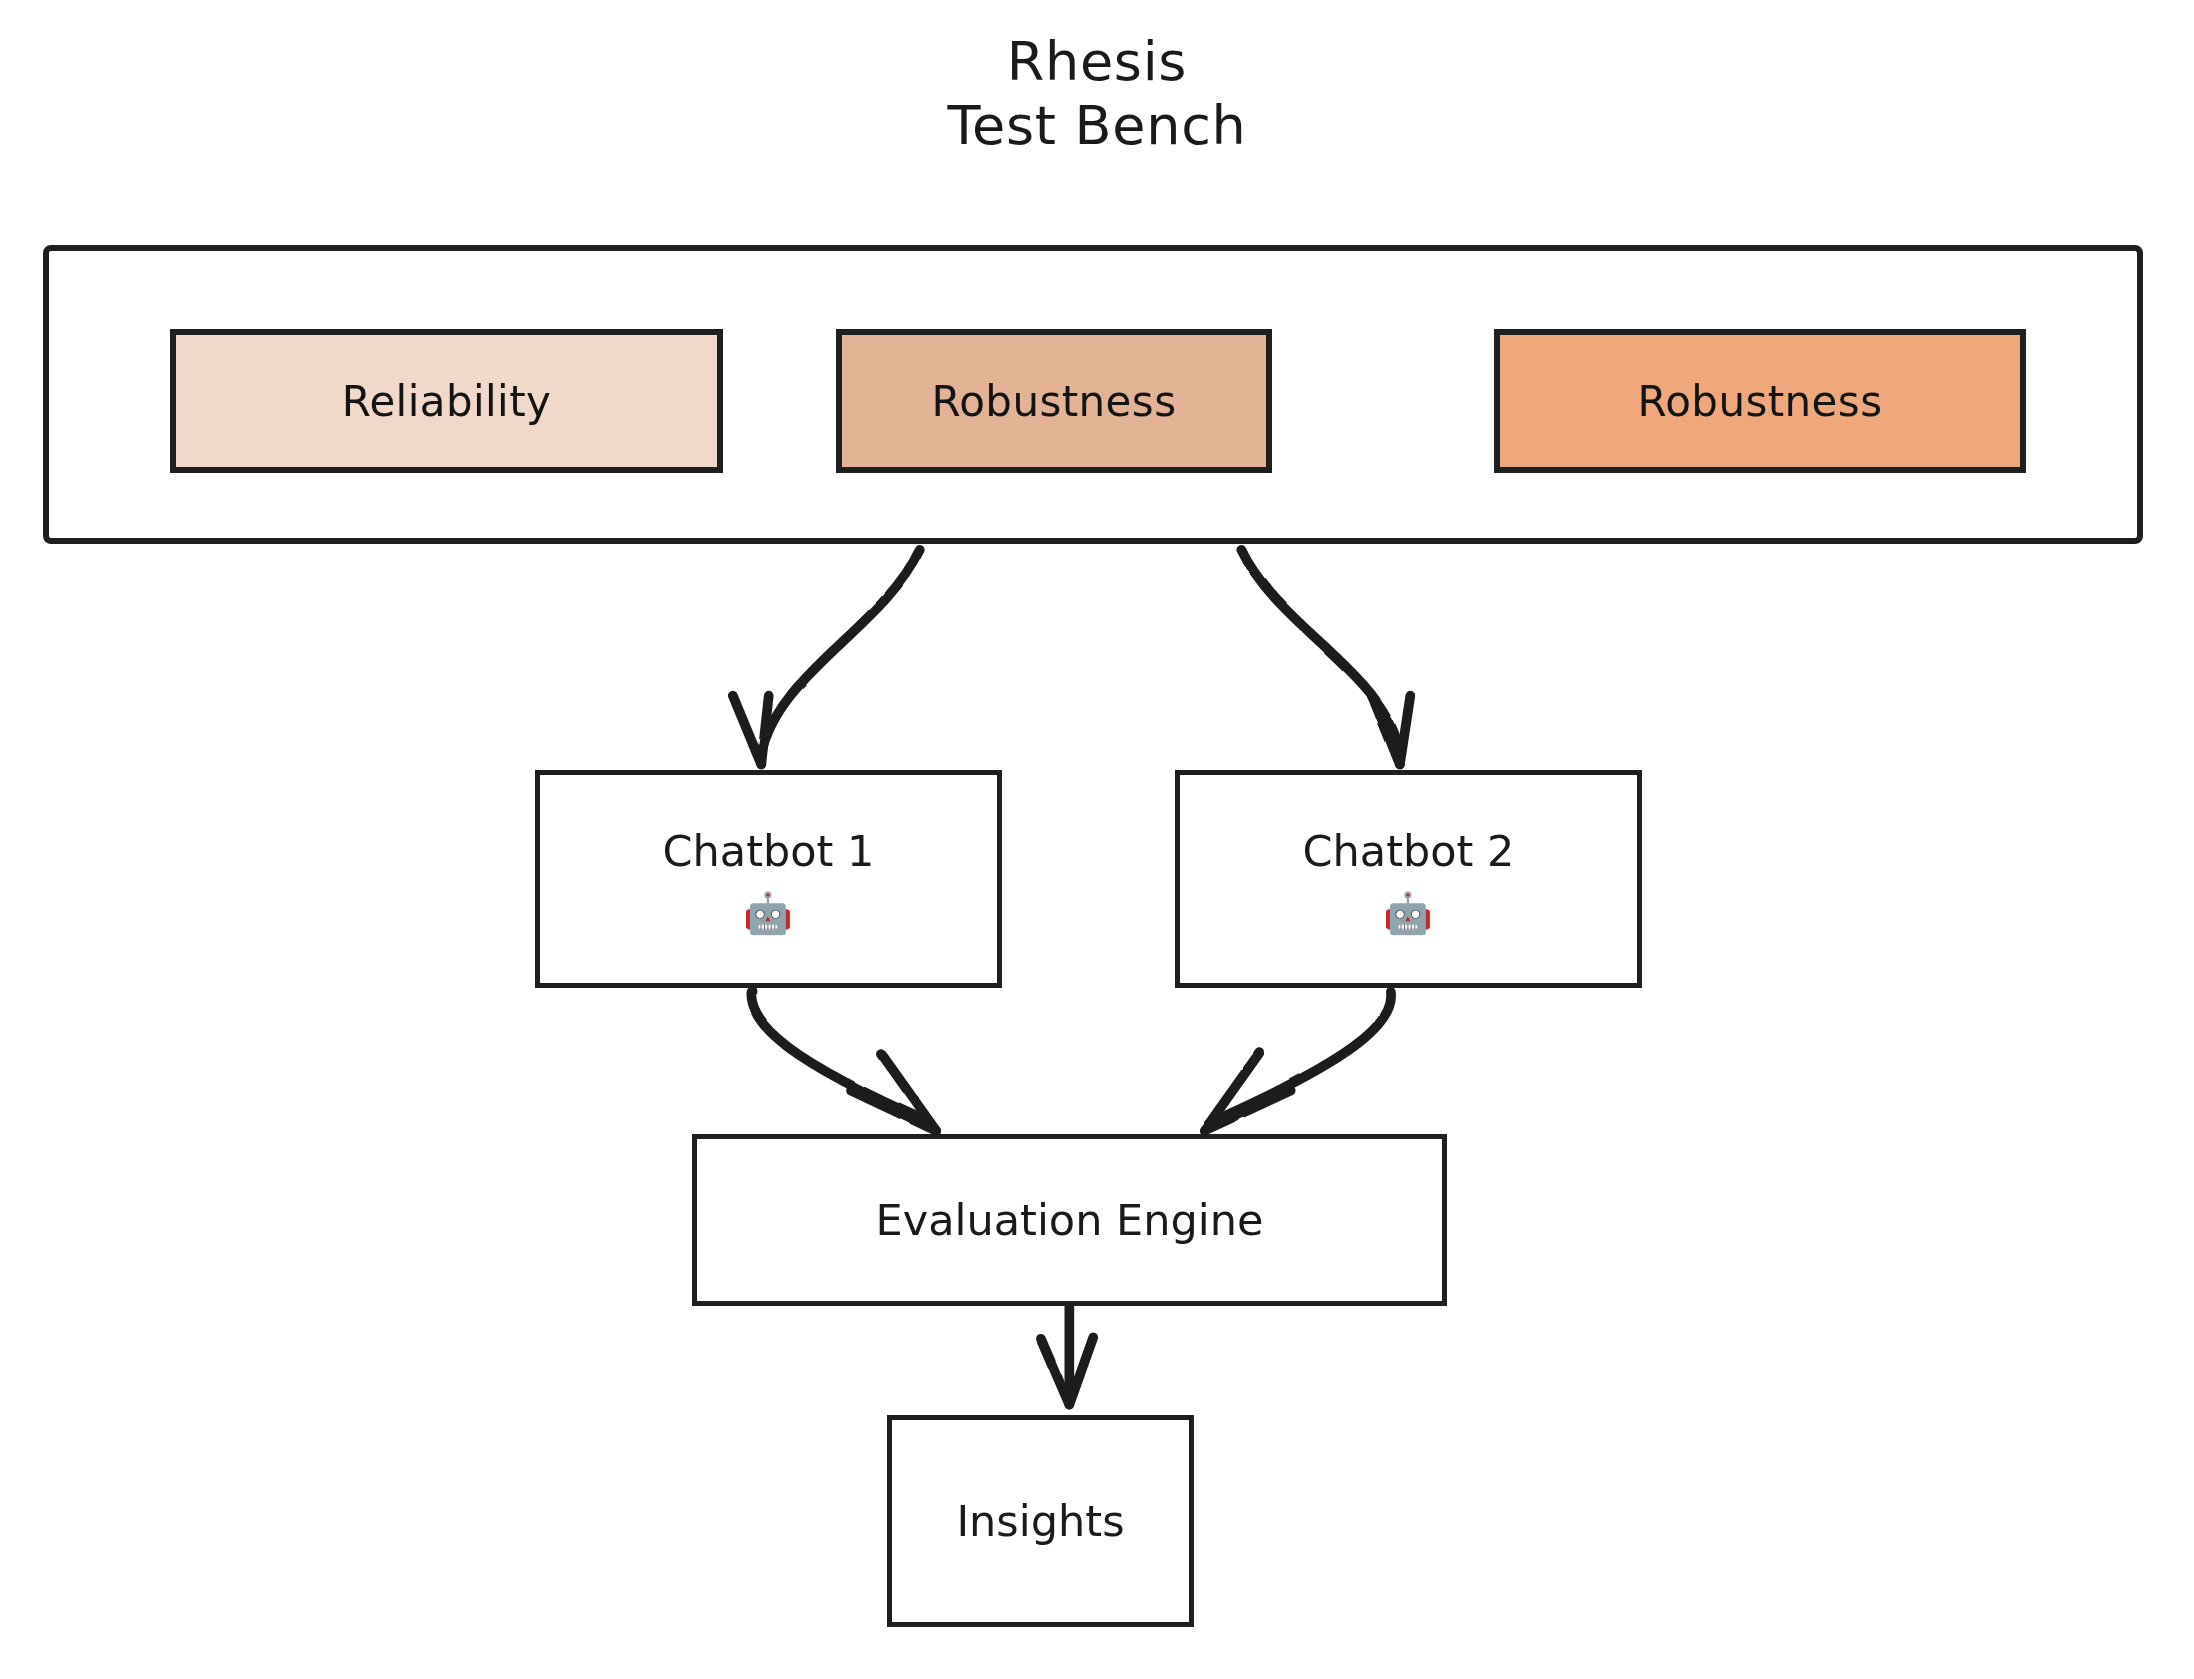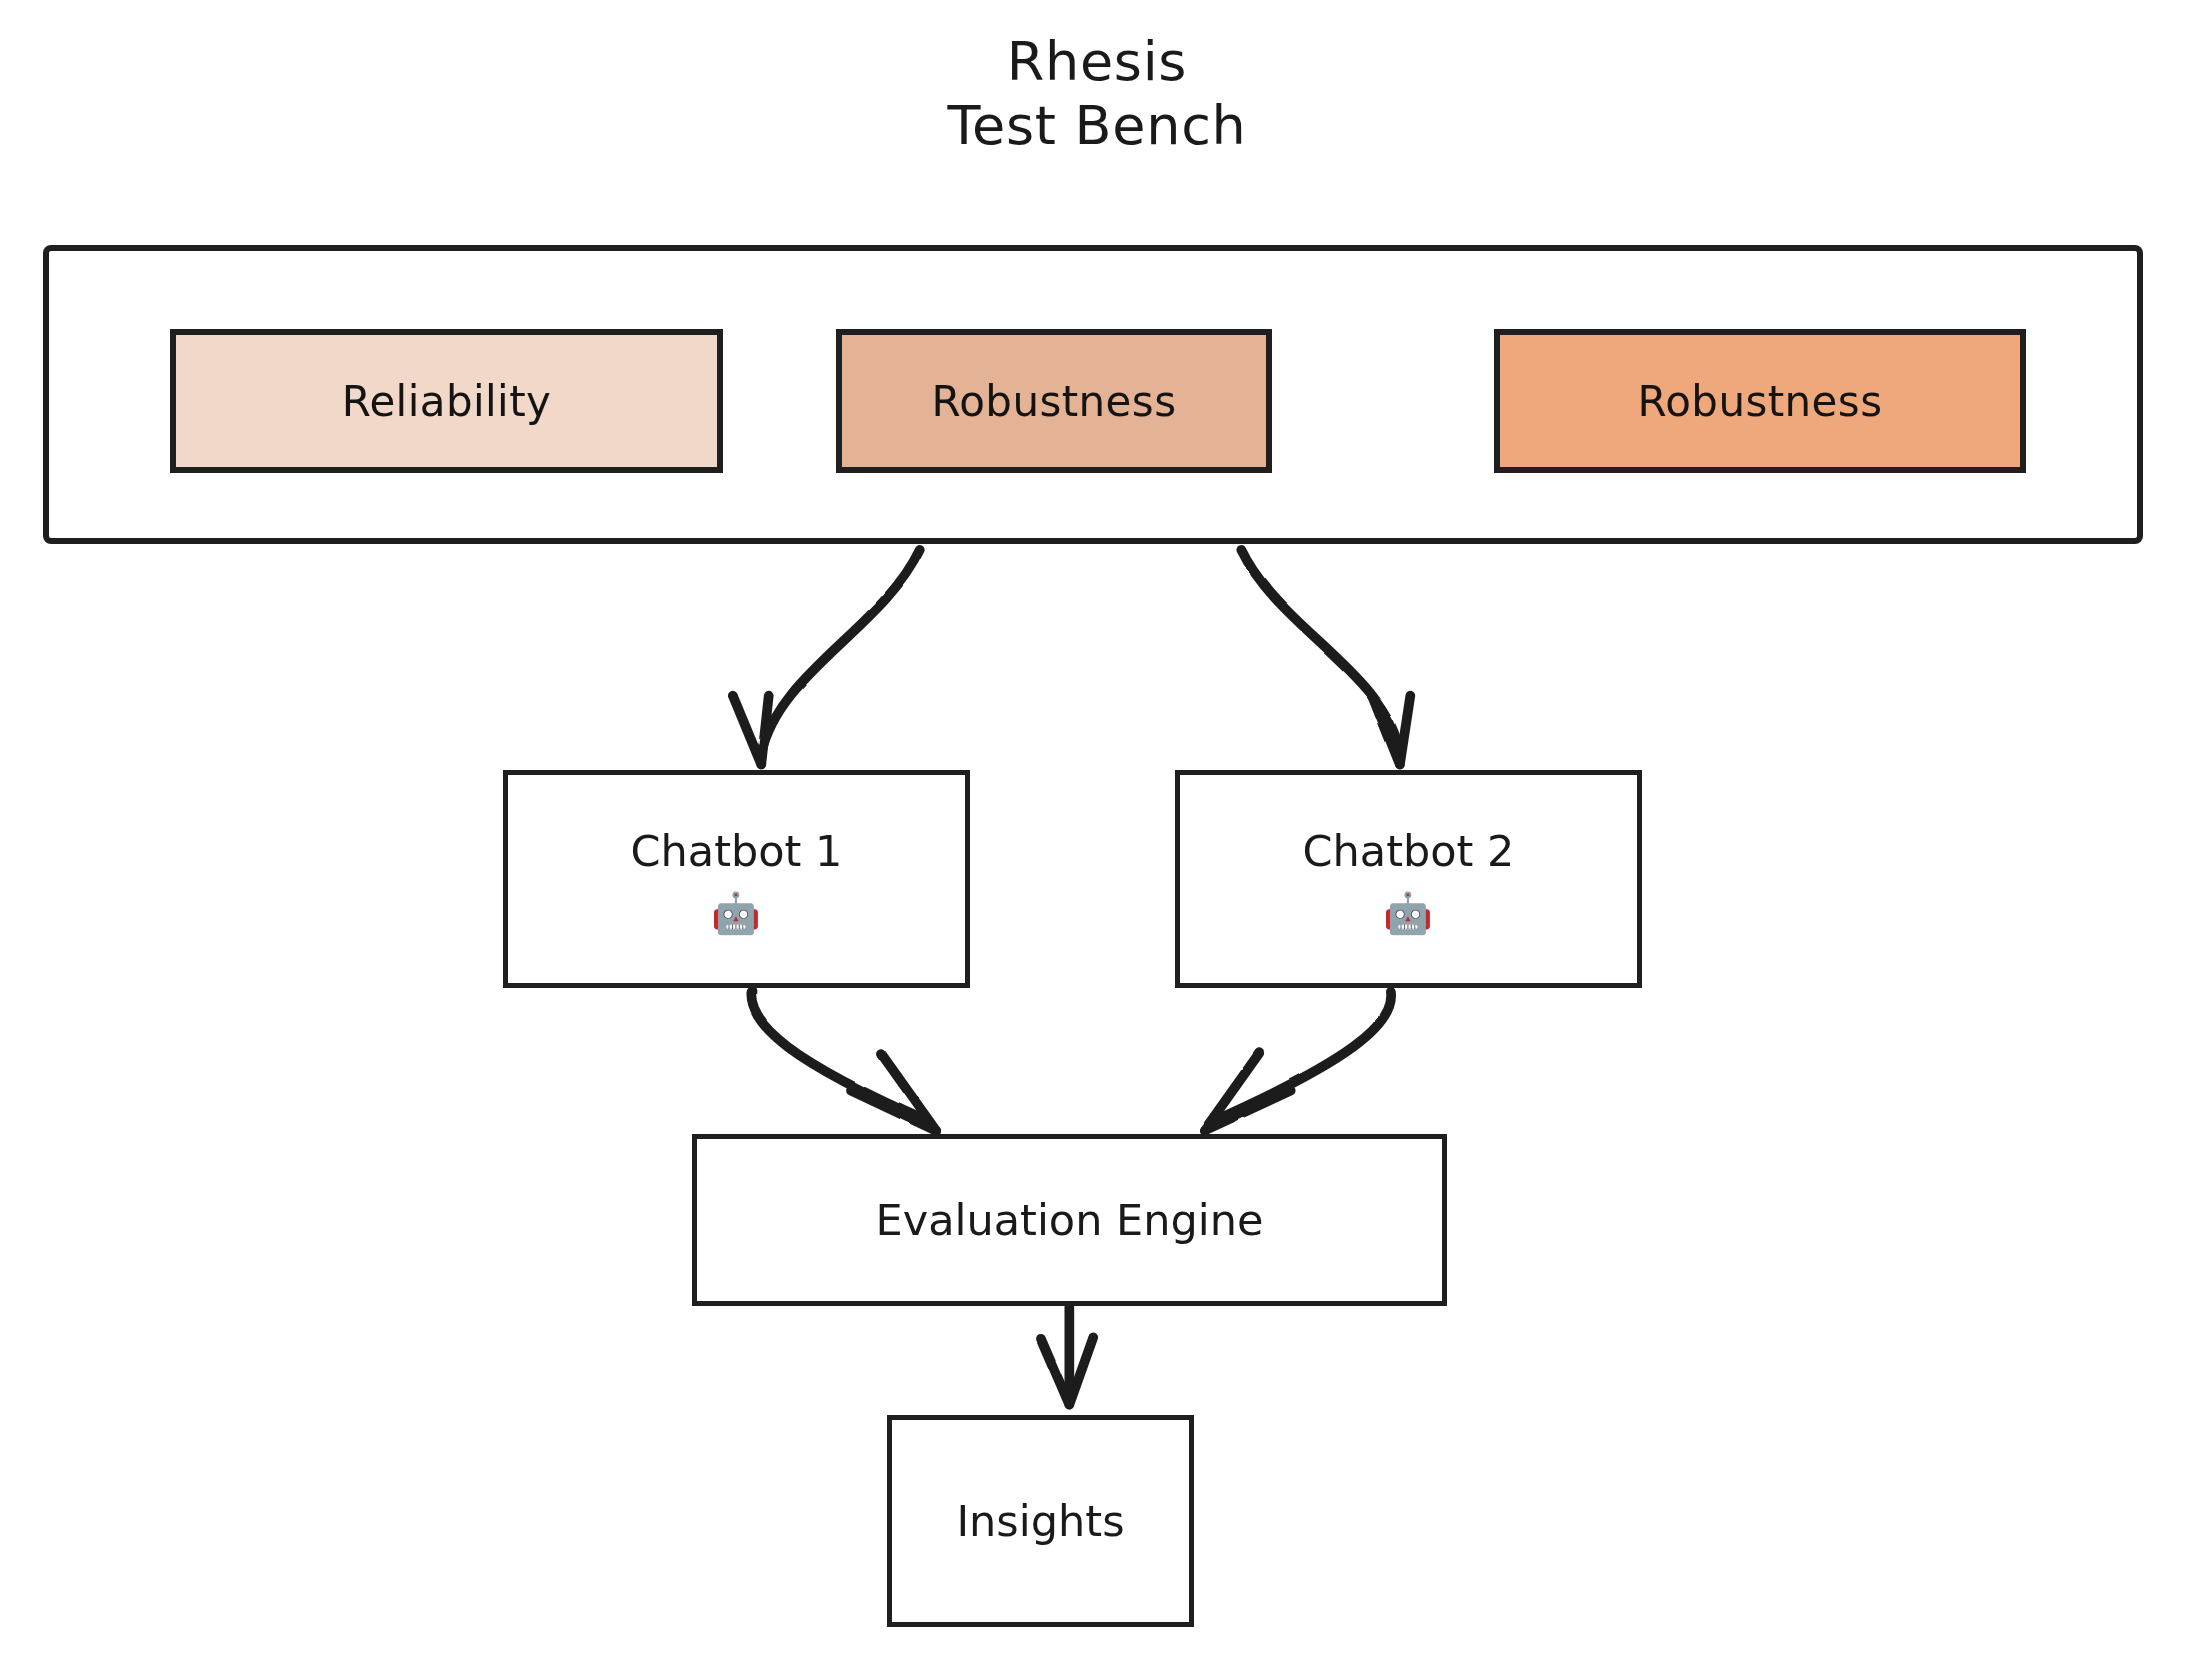--- a/index.html
+++ b/index.html
@@ -89,21 +89,21 @@
   #chip-robustness  { left: 787px; width: 436px; }
   #chip-compliance  { left: 1445px; width: 532px; }
 
   
   .chatbot-node {
     width: 467px;
     height: 218px;
     justify-content: center;
     gap: 10.5px;
   }
-  #node-chatbot-1 { left: 503px;  top: 770px; }
+  #node-chatbot-1 { left: 535px;  top: 770px; }
   #node-chatbot-2 { left: 1165px; top: 770px; }
   .chatbot-label {
     font-size: 43px;
     line-height: 1;
     margin-top: 4.5px;
   }
   .chatbot-emoji {
     font-size: 40px;
     line-height: 1;
     margin-top: 9px;

